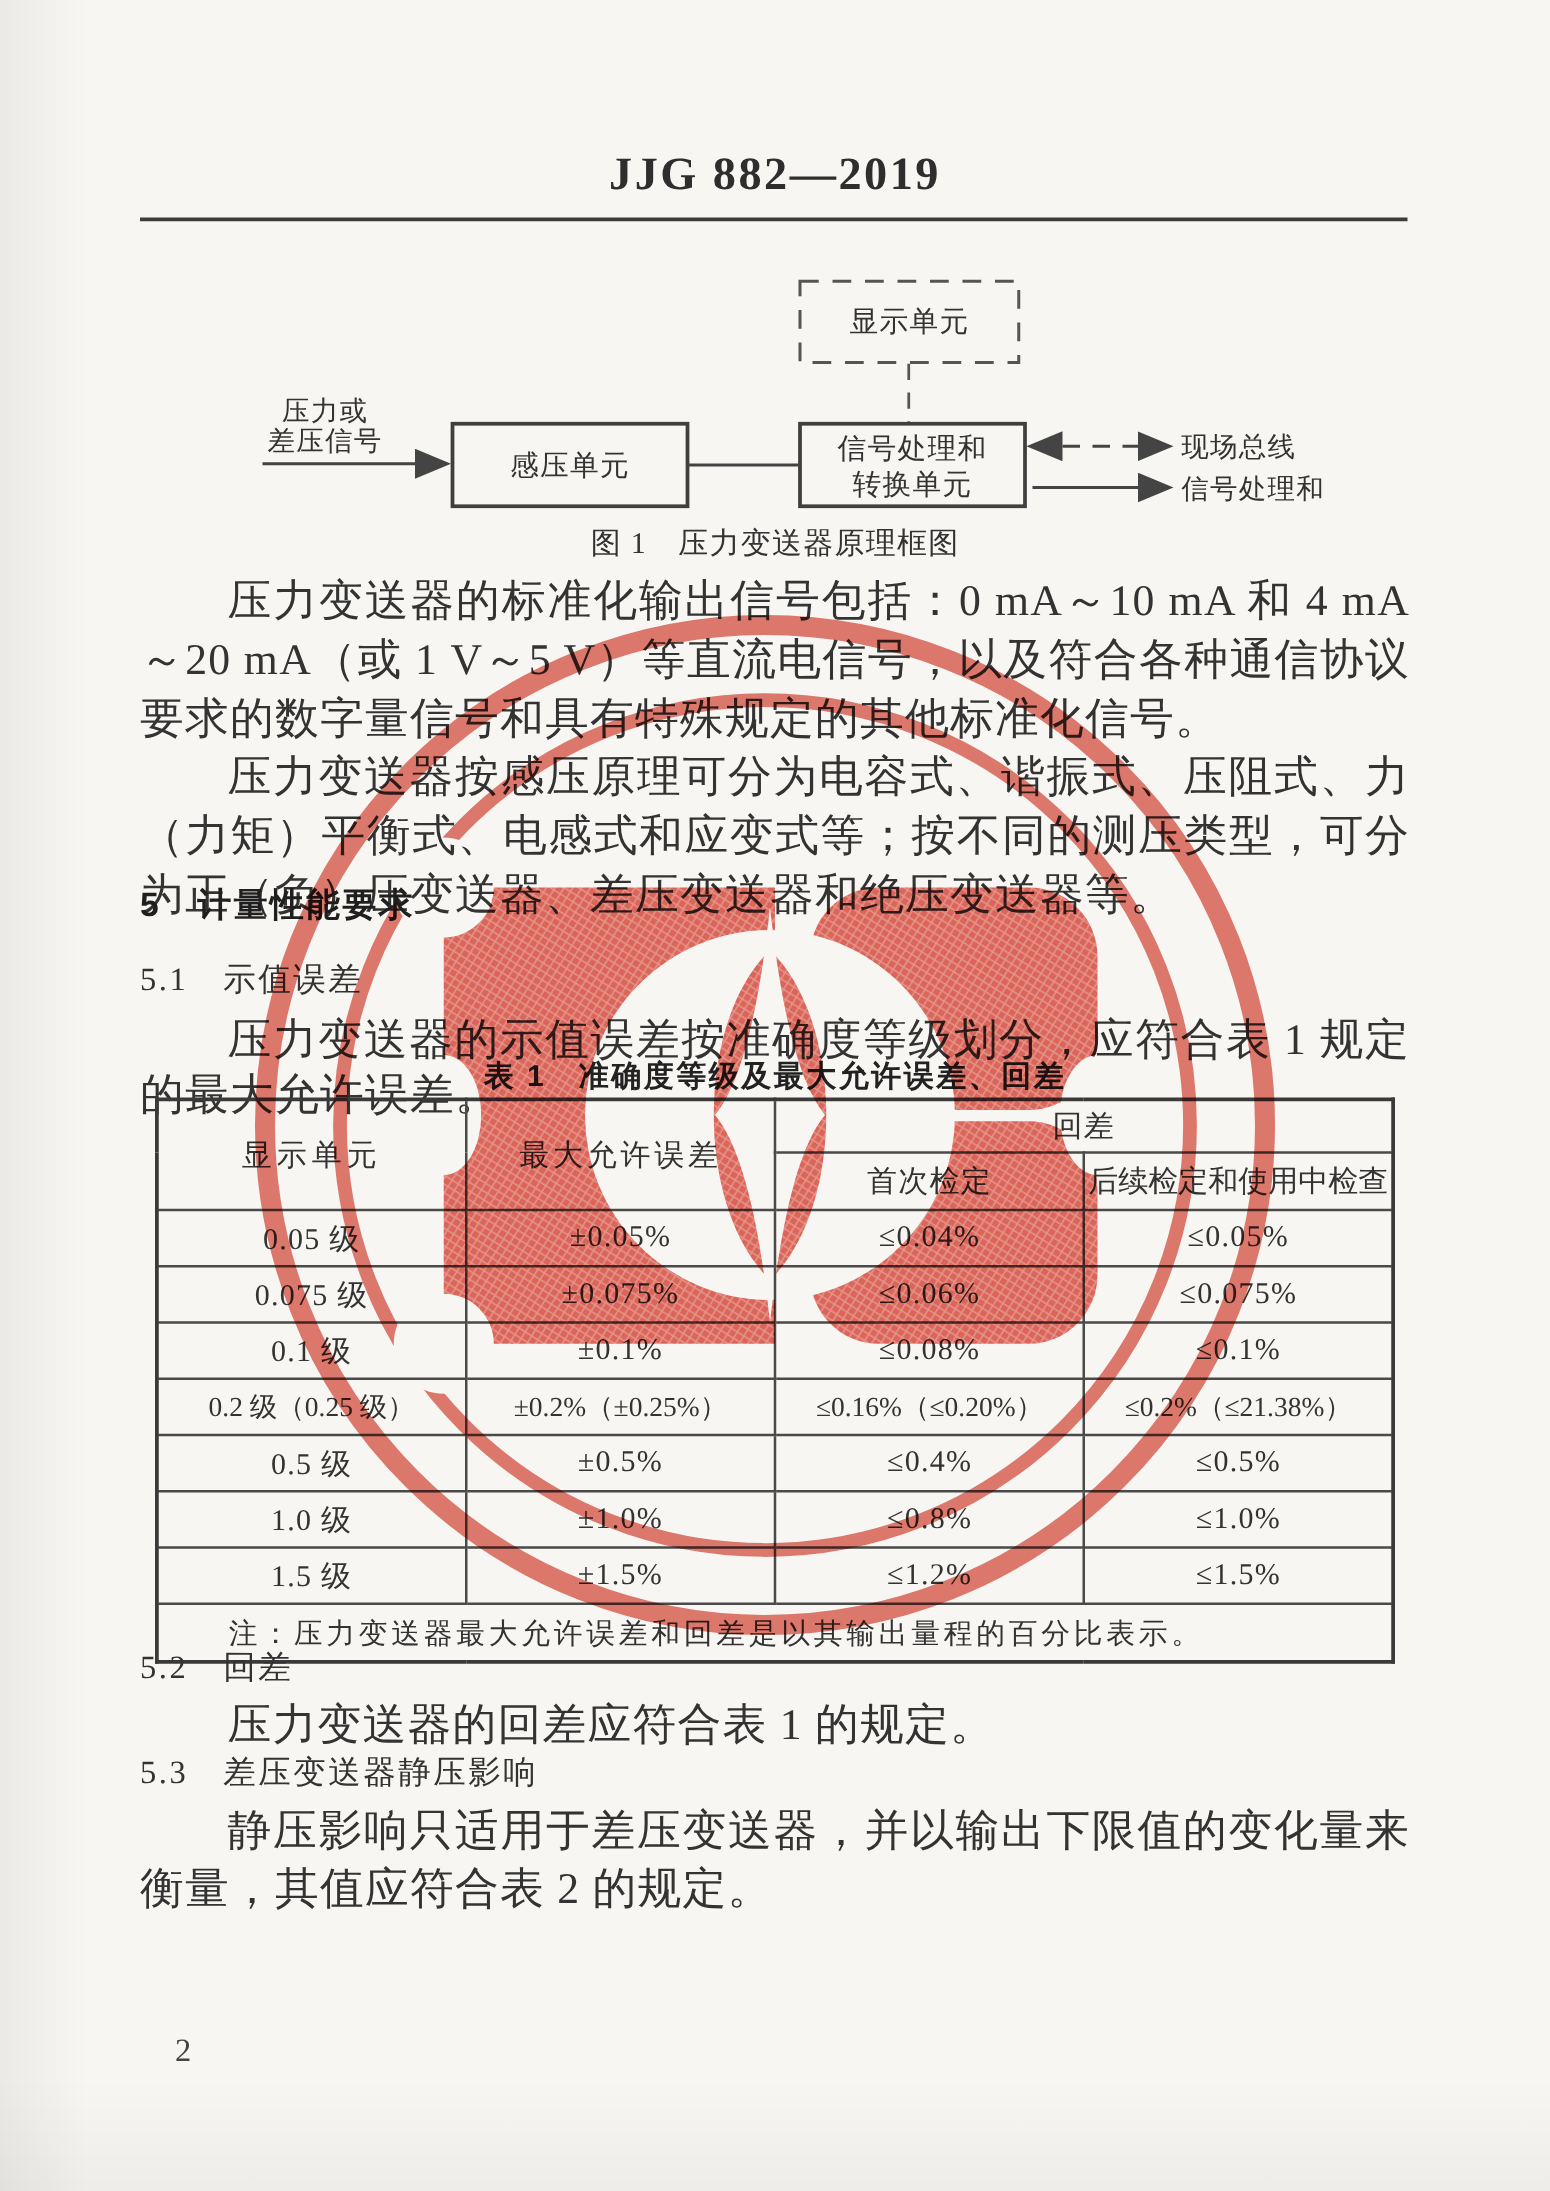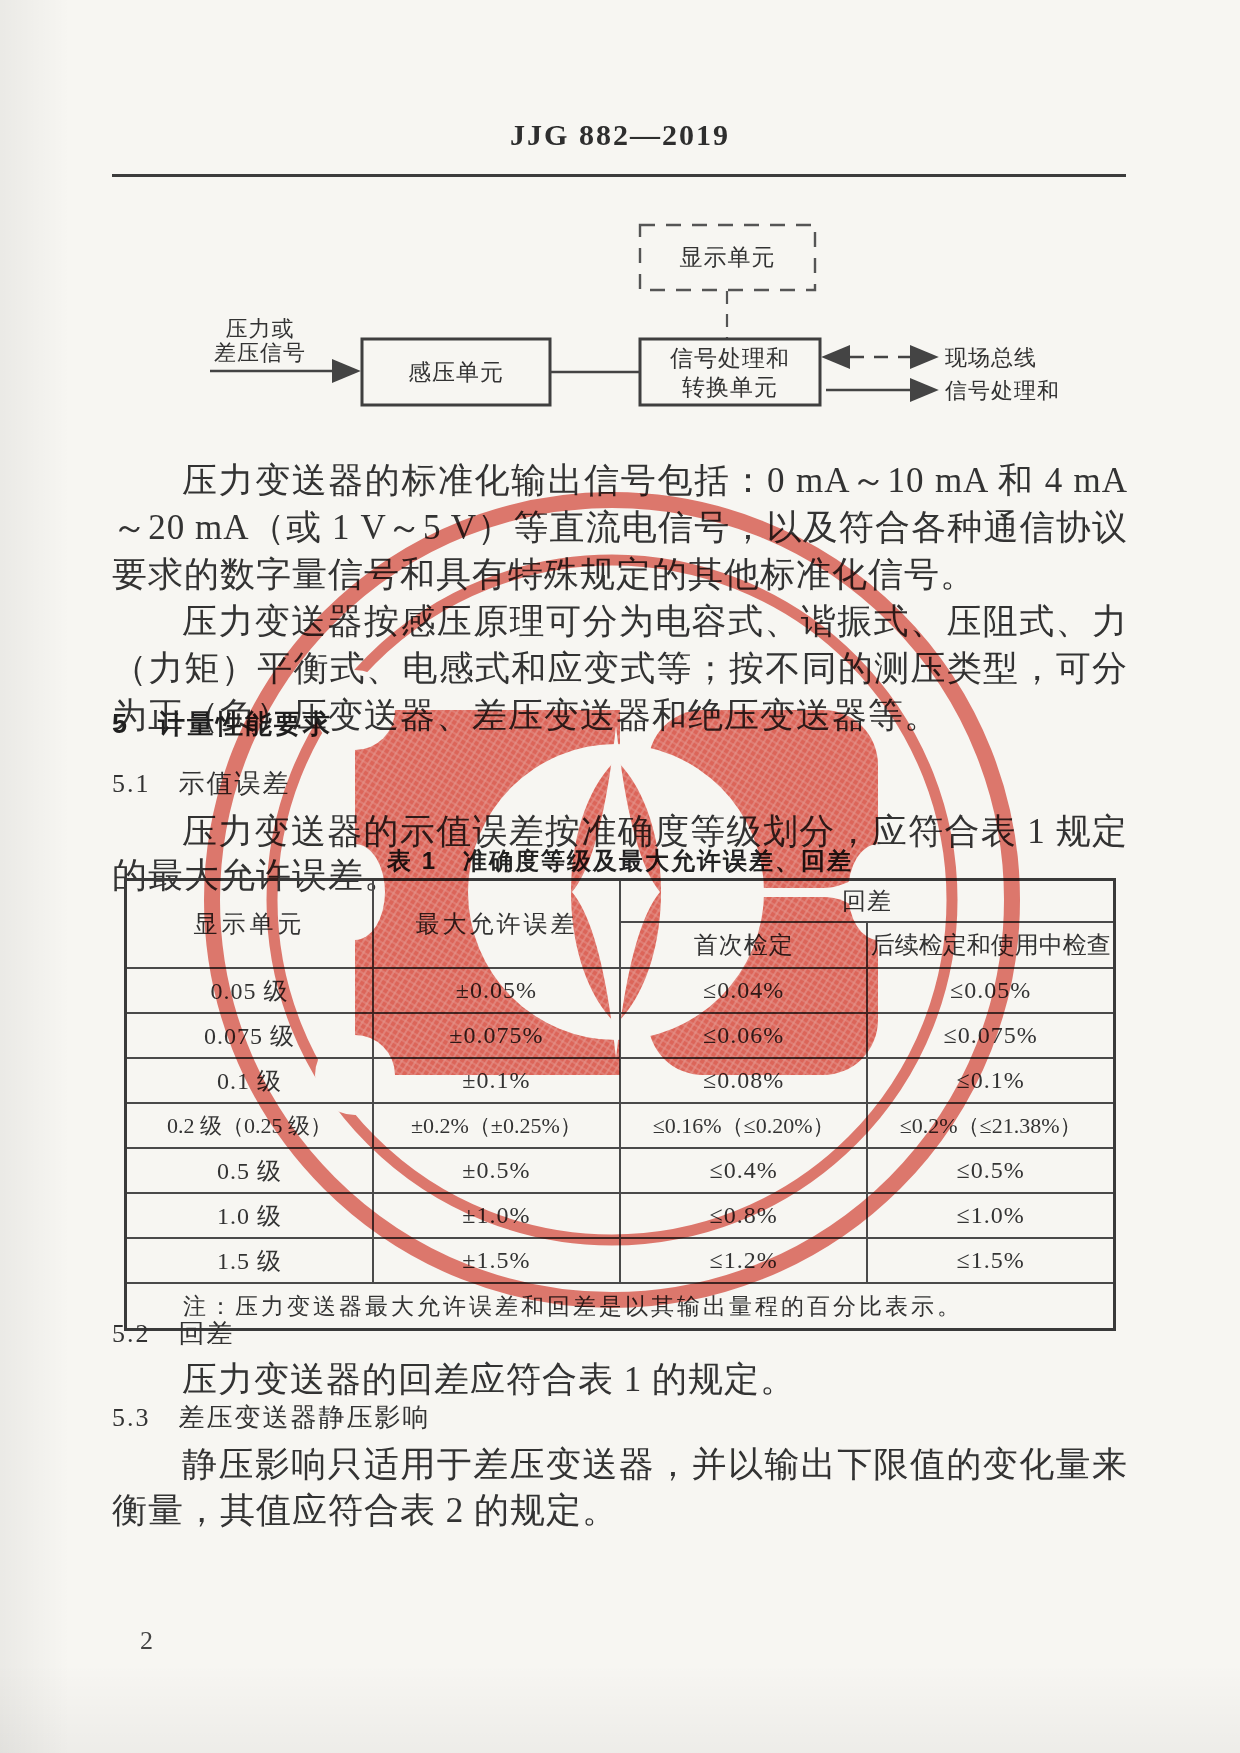--- a/index.html
+++ b/index.html
@@ -4,21 +4,21 @@
 <style>
   html,body{margin:0;padding:0;}
   body{background:#d8d6d2;font-family:"Liberation Serif","DejaVu Serif",serif;}
   #page{position:relative;width:1240px;height:1753px;margin:0 auto;background:#f7f6f2;overflow:hidden;}
   #page::before{content:"";position:absolute;inset:0;z-index:0;pointer-events:none;
     background:linear-gradient(90deg,rgba(0,0,0,.05),rgba(0,0,0,0) 70px),
                linear-gradient(0deg,rgba(0,0,0,.04),rgba(0,0,0,0) 90px);}
   .abs{position:absolute;}
   .txt{color:#333;font-size:35px;line-height:47px;letter-spacing:1px;}
   .para{width:1016px;left:112px;text-align:justify;text-indent:2em;}
-  .doc-code{left:0;top:118px;width:1240px;text-align:center;font-size:30px;font-weight:600;
+  .doc-code{left:0;top:118px;width:1240px;text-align:center;font-size:37px;font-weight:600;
     letter-spacing:2px;color:#2e2e2e;}
   .top-rule{left:112px;top:174px;width:1014px;height:3px;background:#3c3c3c;}
   .fig-label{font-size:22px;line-height:24px;color:#333;letter-spacing:1px;text-align:center;}
   .box-label{display:flex;align-items:center;justify-content:center;text-align:center;
     font-size:23px;color:#333;letter-spacing:1px;line-height:29px;}
   .caption{left:0;top:418px;width:1240px;text-align:center;font-size:24px;color:#333;letter-spacing:1px;}
   .h-main{left:112px;top:706px;font-family:"Liberation Sans","DejaVu Sans",sans-serif;
     font-weight:bold;font-size:27px;color:#1f1f1f;letter-spacing:2px;}
   .h-sub{left:112px;font-size:26px;color:#333;letter-spacing:2px;}
   .tbl-title{left:0;top:845px;width:1240px;text-align:center;
@@ -71,20 +71,21 @@
   </div>
   <div class="abs box-label z1" style="left:640px;top:225px;width:175px;height:65px">显示单元</div>
   <div class="abs box-label z1" style="left:362px;top:339px;width:188px;height:66px">感压单元</div>
   <div class="abs box-label z1" style="left:640px;top:341px;width:180px;height:64px;flex-direction:column">
     <div>信号处理和</div>
     <div>转换单元</div>
   </div>
   <div class="abs fig-label z1" style="left:945px;top:346px;width:120px;text-align:left">现场总线</div>
   <div class="abs fig-label z1" style="left:945px;top:379px;width:120px;text-align:left">信号处理和</div>
 
+  <div class="abs caption z1">图 1　压力变送器原理框图</div>
 
   <div class="abs txt para z1" style="top:457px">压力变送器的标准化输出信号包括：0 mA～10 mA 和 4 mA～20 mA（或 1 V～5 V）等直流电信号，以及符合各种通信协议要求的数字量信号和具有特殊规定的其他标准化信号。</div>
   <div class="abs txt para z1" style="top:598px">压力变送器按感压原理可分为电容式、谐振式、压阻式、力（力矩）平衡式、电感式和应变式等；按不同的测压类型，可分为正（负）压变送器、差压变送器和绝压变送器等。</div>
 
   <div class="abs h-main z1">5　计量性能要求</div>
   <div class="abs h-sub z1" style="top:766px">5.1　示值误差</div>
   <div class="abs txt para z1" style="top:810px;line-height:44px">压力变送器的示值误差按准确度等级划分，应符合表 1 规定的最大允许误差。</div>
 
   <div class="abs tbl-title z1">表 1　准确度等级及最大允许误差、回差</div>
 

